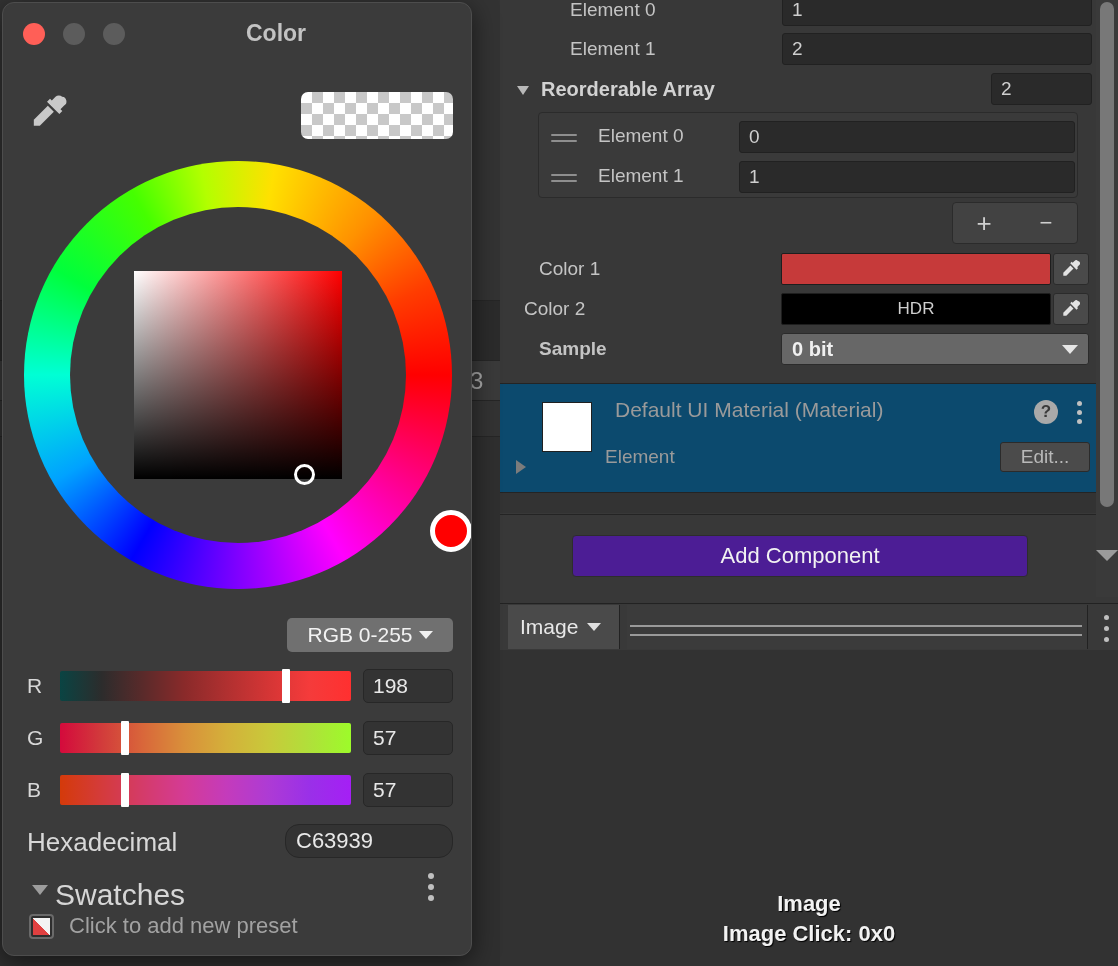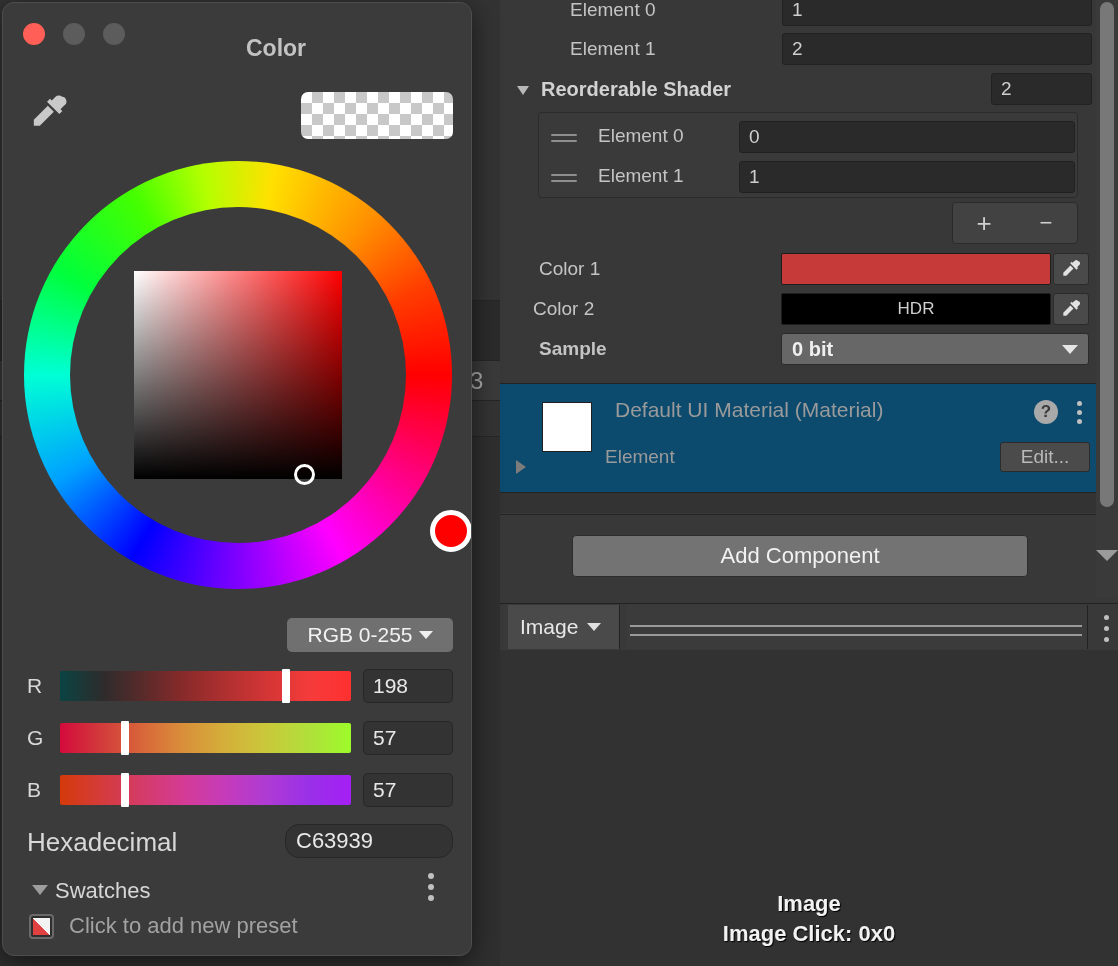--- a/index.html
+++ b/index.html
@@ -40,39 +40,39 @@
   .mat-thumb{position:absolute;background:#fff;border:1px solid #202020;}
   .help-icon{width:24px;height:24px;border-radius:50%;background:#a9a9a9;color:#3a3a3a;
              font-size:17px;font-weight:bold;display:flex;align-items:center;justify-content:center;}
   .kebab{width:6px;display:flex;flex-direction:column;gap:4px;align-items:center;}
   .kebab i{width:5px;height:5px;border-radius:50%;background:#c0c0c0;display:block;}
   .shader-dd{background:#4b4b4b;border:1px solid #2b2b2b;border-radius:3px;color:#b9b9b9;font-size:19px;
              display:flex;align-items:center;justify-content:space-between;padding:0 8px;box-sizing:border-box;}
   .edit-btn{background:#4b4b4b;border:1px solid #2b2b2b;border-radius:3px;color:#b9b9b9;font-size:19px;
             display:flex;align-items:center;justify-content:center;box-sizing:border-box;}
   .tri-right{width:0;height:0;border-top:7px solid transparent;border-bottom:7px solid transparent;border-left:10px solid #7c7c7c;}
-  .add-comp{position:absolute;background:#737373;border:1px solid #2d2d2d;border-radius:4px;color:#f2f2f2;
+  .add-comp{position:absolute;background:#4c1d95;border:1px solid #2d2d2d;border-radius:4px;color:#f2f2f2;
             font-size:22px;display:flex;align-items:center;justify-content:center;box-sizing:border-box;}
   .scroll-track{position:absolute;background:#3a3a3a;}
   .scroll-thumb{position:absolute;background:#787878;border-radius:7px;}
   .scroll-arrow{position:absolute;width:0;height:0;border-left:11px solid transparent;border-right:11px solid transparent;border-top:11px solid #9b9b9b;}
   .tabbar{position:absolute;left:500px;width:618px;background:#393939;border-top:1px solid #222;border-bottom:1px solid #222;}
   .tab{position:absolute;background:#4a4a4a;border-right:1px solid #222;color:#e8e8e8;font-size:21px;
        display:flex;align-items:center;gap:9px;padding:0 12px;box-sizing:border-box;}
   .tab .caret{width:0;height:0;border-left:7px solid transparent;border-right:7px solid transparent;border-top:8px solid #e0e0e0;}
   .hsep{position:absolute;height:2px;background:#9a9a9a;}
   .preview-area{position:absolute;left:500px;background:#323232;}
   .preview-label{position:absolute;width:618px;text-align:center;color:#f2f2f2;font-size:22px;font-weight:bold;
                  text-shadow:1px 1px 1px #000;}
 
   
   #colorwin{position:absolute;left:2px;top:2px;width:468px;height:952px;background:#3b3b3b;
             border:1px solid #4d4d4d;border-radius:12px;box-shadow:0 6px 26px rgba(0,0,0,.55);overflow:hidden;}
   .traffic{position:absolute;top:20px;width:22px;height:22px;border-radius:50%;}
-  #win-title{position:absolute;top:17px;left:0;width:546px;text-align:center;color:#c3c3c3;font-size:23px;font-weight:bold;margin-top:15px;}
+  #win-title{position:absolute;top:17px;left:0;width:546px;text-align:center;color:#c3c3c3;font-size:23px;font-weight:bold;}
   #eyedropper-tool{position:absolute;left:26px;top:88px;width:40px;height:42px;}
   #alpha-swatch{position:absolute;left:298px;top:89px;width:152px;height:47px;border-radius:7px;overflow:hidden;
      background-image:
        linear-gradient(45deg,#c8c8c8 25%,transparent 25%,transparent 75%,#c8c8c8 75%),
        linear-gradient(45deg,#c8c8c8 25%,transparent 25%,transparent 75%,#c8c8c8 75%);
      background-size:22px 22px;background-position:0 0,11px 11px;background-color:#fff;}
   #wheel-wrap{position:absolute;left:21px;top:158px;width:428px;height:428px;}
   #hue-ring{position:absolute;inset:0;border-radius:50%;
     background:conic-gradient(from 90deg,
       #ff0000 0deg,#ff00ff 60deg,#8000ff 90deg,#0000ff 120deg,
@@ -93,21 +93,21 @@
   .slider-ch{position:absolute;left:24px;color:#d8d8d8;font-size:21px;width:24px;}
   .slider-track{position:absolute;left:57px;width:291px;height:30px;border-radius:2px;}
   .slider-knob{position:absolute;top:-2px;width:8px;height:34px;background:#fff;border-radius:1px;}
   .slider-val{position:absolute;left:360px;width:90px;height:34px;background:#333;border:1px solid #272727;
               border-radius:5px;color:#e8e8e8;font-size:21px;display:flex;align-items:center;padding-left:9px;box-sizing:border-box;}
   #hex-label{position:absolute;left:24px;top:824px;color:#d8d8d8;font-size:26px;}
   #hex-field{position:absolute;left:282px;top:821px;width:168px;height:34px;background:#333;border:1px solid #272727;
              border-radius:14px;color:#e8e8e8;font-size:22px;display:flex;align-items:center;padding-left:10px;box-sizing:border-box;}
   #sw-foldout{position:absolute;left:29px;top:882px;width:0;height:0;
     border-left:8px solid transparent;border-right:8px solid transparent;border-top:10px solid #9d9d9d;}
-  #sw-title{position:absolute;left:52px;top:875px;color:#d6d6d6;font-size:22px;}
+  #sw-title{position:absolute;left:52px;top:875px;color:#d6d6d6;font-size:30px;}
   #sw-kebab{position:absolute;left:425px;top:870px;width:6px;display:flex;flex-direction:column;gap:5px;}
   #sw-kebab i{width:6px;height:6px;border-radius:50%;background:#c0c0c0;display:block;}
   #preset-chip{position:absolute;left:26px;top:911px;width:25px;height:25px;background:#2e2e2e;border:2px solid #6a6a6a;
                border-radius:4px;box-sizing:border-box;overflow:hidden;}
   #preset-chip .tri{position:absolute;inset:2px;background:linear-gradient(45deg,#e04040 50%,#f3f3f3 50%);}
   #preset-text{position:absolute;left:66px;top:910px;color:#a2a2a2;font-size:22px;}
 </style>
 </head>
 <body>
 
@@ -136,21 +136,21 @@
         <span class="prop-label" style="position:absolute;left:70px;">Element 0</span>
         <div class="field num" style="position:absolute;left:282px;width:310px;">1</div>
       </div>
       <div class="prop-row" style="left:0;top:33px;width:618px;">
         <span class="prop-label" style="position:absolute;left:70px;">Element 1</span>
         <div class="field num" style="position:absolute;left:282px;width:310px;">2</div>
       </div>
 
       <div class="prop-row" style="left:0;top:73px;width:618px;">
         <span class="foldout open" style="position:absolute;left:17px;top:13px;"></span>
-        <span class="prop-label bold" style="position:absolute;left:41px;font-size:20px;">Reorderable Shader</span>
+        <span class="prop-label bold" style="position:absolute;left:41px;font-size:20px;">Reorderable Array</span>
         <div class="field num" style="position:absolute;left:491px;width:101px;">2</div>
       </div>
 
       <div class="reorder-box" style="left:38px;top:112px;width:538px;height:84px;">
         <div style="position:absolute;left:0;top:8px;width:538px;height:34px;">
           <span class="drag-handle" style="position:absolute;left:12px;top:10px;">
               <i></i>
               <i></i>
             </span>
           <span class="prop-label" style="position:absolute;left:59px;top:4px;">Element 0</span>
@@ -176,21 +176,21 @@
         <div class="color-swatch" id="sw-color1" style="position: absolute; left: 281px; width: 270px; height: 32px; background: rgb(198, 58, 58);"></div>
         <div class="eyedrop-btn" style="position:absolute;left:553px;">
           <svg width="22" height="22" viewBox="0 0 24 24">
             <path d="M19.5 3.2a2.6 2.6 0 0 0-3.7 0l-2 2-1-1-1.6 1.6 6.9 6.9L19.7 11l-1-1 2-2a2.6 2.6 0 0 0-1.2-4.8z" fill="#e2e2e2"></path>
             <path d="M11.4 8.2 3.6 16v3.3h3.3l7.8-7.8z" fill="#e2e2e2"></path>
           </svg>
         </div>
       </div>
 
       <div class="prop-row" style="left:0;top:293px;width:618px;">
-        <span class="prop-label" style="position:absolute;left:33px;">Color 2</span>
+        <span class="prop-label" style="position:absolute;left:24px;">Color 2</span>
         <div class="color-swatch" id="sw-color2" style="position: absolute; left: 281px; width: 270px; height: 32px; background: rgb(0, 0, 0);">
           <span>HDR</span>
         </div>
         <div class="eyedrop-btn" style="position:absolute;left:553px;">
           <svg width="22" height="22" viewBox="0 0 24 24">
             <path d="M19.5 3.2a2.6 2.6 0 0 0-3.7 0l-2 2-1-1-1.6 1.6 6.9 6.9L19.7 11l-1-1 2-2a2.6 2.6 0 0 0-1.2-4.8z" fill="#e2e2e2"></path>
             <path d="M11.4 8.2 3.6 16v3.3h3.3l7.8-7.8z" fill="#e2e2e2"></path>
           </svg>
         </div>
       </div>

